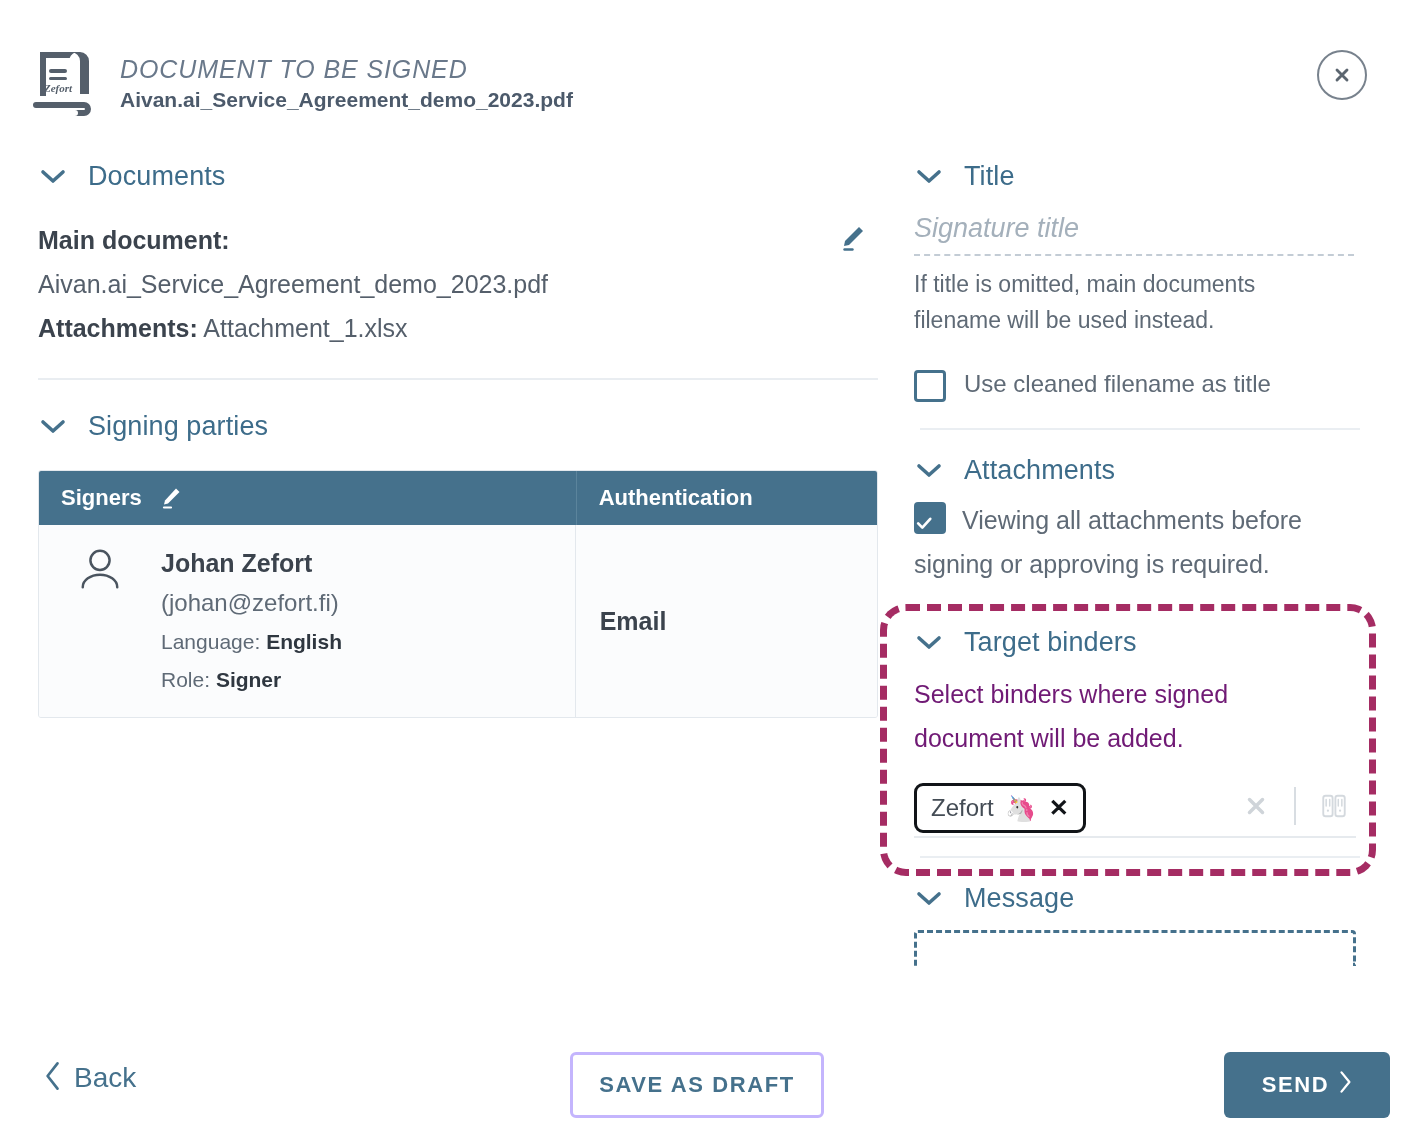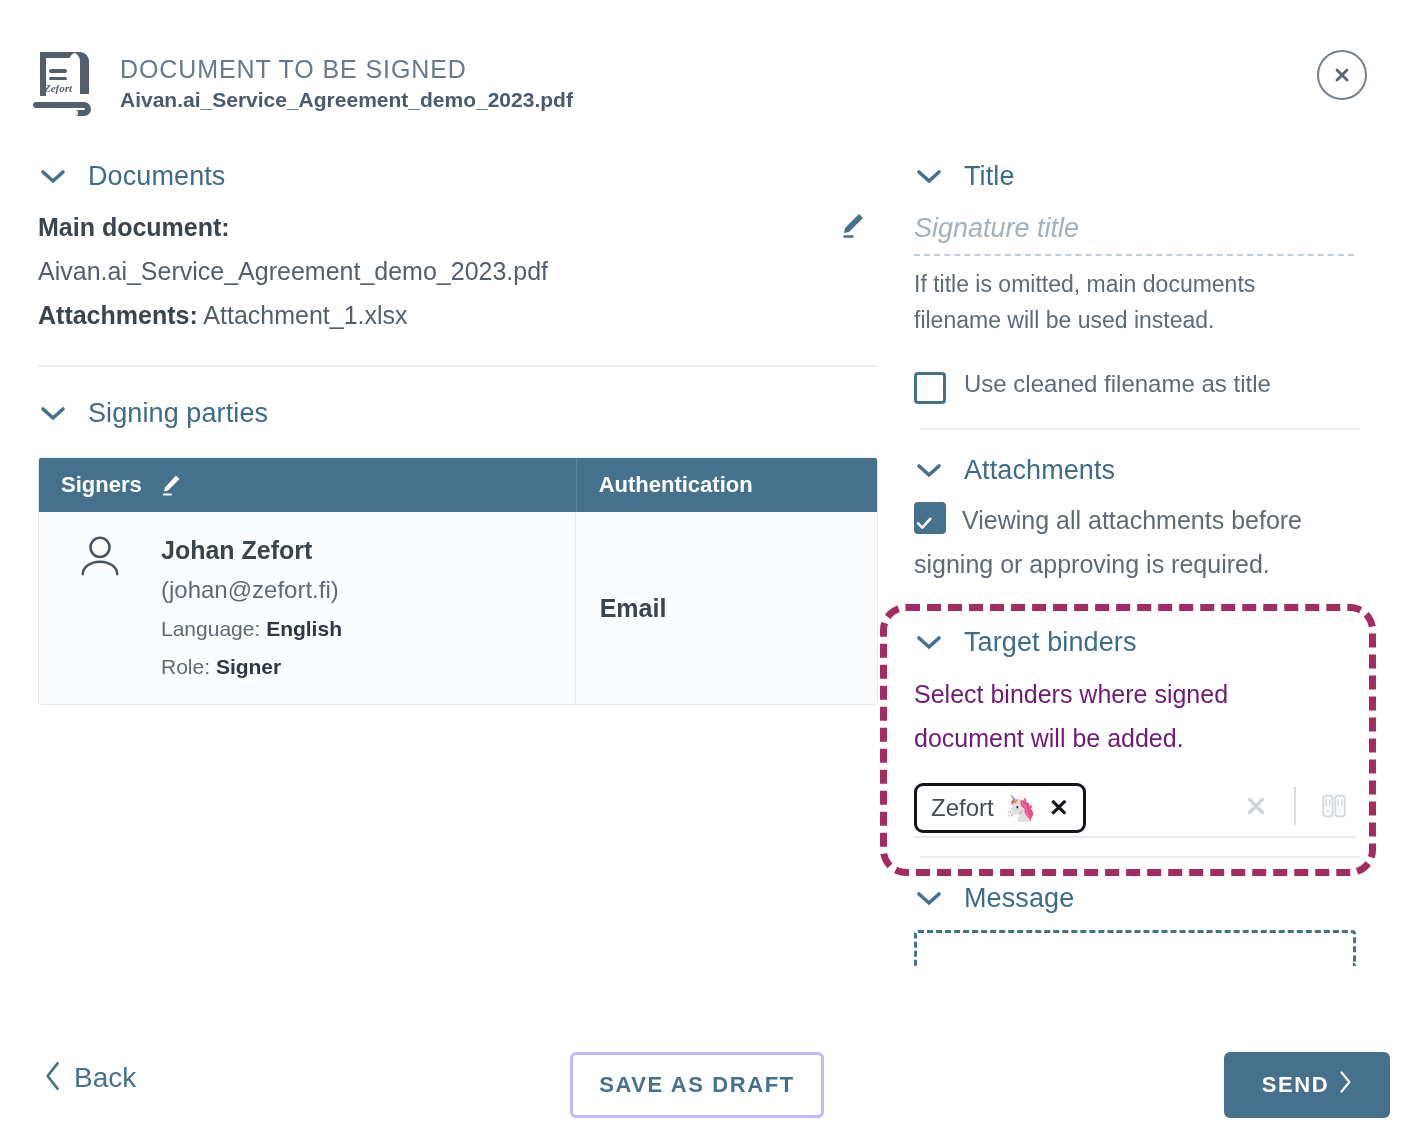--- a/index.html
+++ b/index.html
@@ -11,21 +11,21 @@
     overflow: hidden;
   }
   .page { position: relative; width: 1414px; height: 1136px; background:#fff; }
 
   
   .header { position: absolute; left: 0; top: 0; width: 1414px; height: 140px; }
   .logo-icon { position: absolute; left: 26px; top: 46px; width: 82px; height: 72px; }
   .header-text { position: absolute; left: 120px; top: 54px; }
   .header-kicker {
     font-size: 25px; letter-spacing: 0.9px; color: #69788a;
-    font-weight: 400; line-height: 30px; white-space: nowrap;
+    font-weight: 400; line-height: 30px; white-space: nowrap; font-style: italic;
   }
   .header-filename {
     font-size: 21px; font-weight: 700; color: #4c5a6b;
     line-height: 28px; margin-top: 2px; white-space: nowrap;
   }
   .close-btn {
     position: absolute; left: 1317px; top: 50px; width: 50px; height: 50px;
     border: 2.5px solid #78828d; border-radius: 50%;
     display: flex; align-items: center; justify-content: center;
     background: #fff; cursor: pointer;
@@ -38,21 +38,21 @@
 
   
   .sec-head { display: flex; align-items: center; gap: 20px; }
   .sec-head .chev { width: 30px; height: 20px; flex: 0 0 auto; }
   .sec-title {
     font-size: 27px; font-weight: 400; color: #3d6c8a; line-height: 32px;
     letter-spacing: 0.1px;
   }
 
   
-  .docs-body { position: relative; margin-top: 13px; }
+  .docs-body { position: relative; margin-top: 26px; }
   .doc-line { font-size: 25px; color: #555f6b; line-height: 44px; }
   .doc-line b { color: #3b434d; font-weight: 700; }
   .doc-main-name { font-size: 25px; color: #555f6b; line-height: 44px; }
   .pencil-right { position: absolute; right: 12px; top: 6px; width: 26px; height: 28px; }
 
   .divider { height: 2px; background: #e9edf1; margin: 28px 0 0 0; }
 
   
   .parties-wrap { margin-top: 30px; }
   .signers-table {
@@ -84,21 +84,21 @@
   .r-sec { position: relative; }
   .r-divider { height: 2px; background: #eaeef2; margin: 24px 0 0 6px; width: 440px; }
 
   .title-input-row { position: relative; margin-top: 16px; }
   .title-input {
     font-size: 27px; font-style: italic; color: #a4b0bb; line-height: 40px;
     padding-bottom: 6px; border-bottom: 2px dashed #c3ccd5; width: 440px;
   }
   .help-text { font-size: 23px; color: #5f6a76; line-height: 36px; margin-top: 10px; width: 400px; }
 
-  .cb-row { display: flex; align-items: flex-end; gap: 18px; margin-top: 26px; }
+  .cb-row { display: flex; align-items: center; gap: 18px; margin-top: 26px; }
   .cb-empty {
     width: 32px; height: 32px; border: 3px solid #45718c; border-radius: 4px;
     background: #fff; flex: 0 0 auto; margin-top: 4px;
   }
   .cb-checked {
     width: 32px; height: 32px; border-radius: 4px; background: #45718c;
     flex: 0 0 auto; margin-top: 4px; display:flex; align-items:center; justify-content:center;
   }
   .cb-label { font-size: 24px; color: #5f6a76; line-height: 40px; }
 

